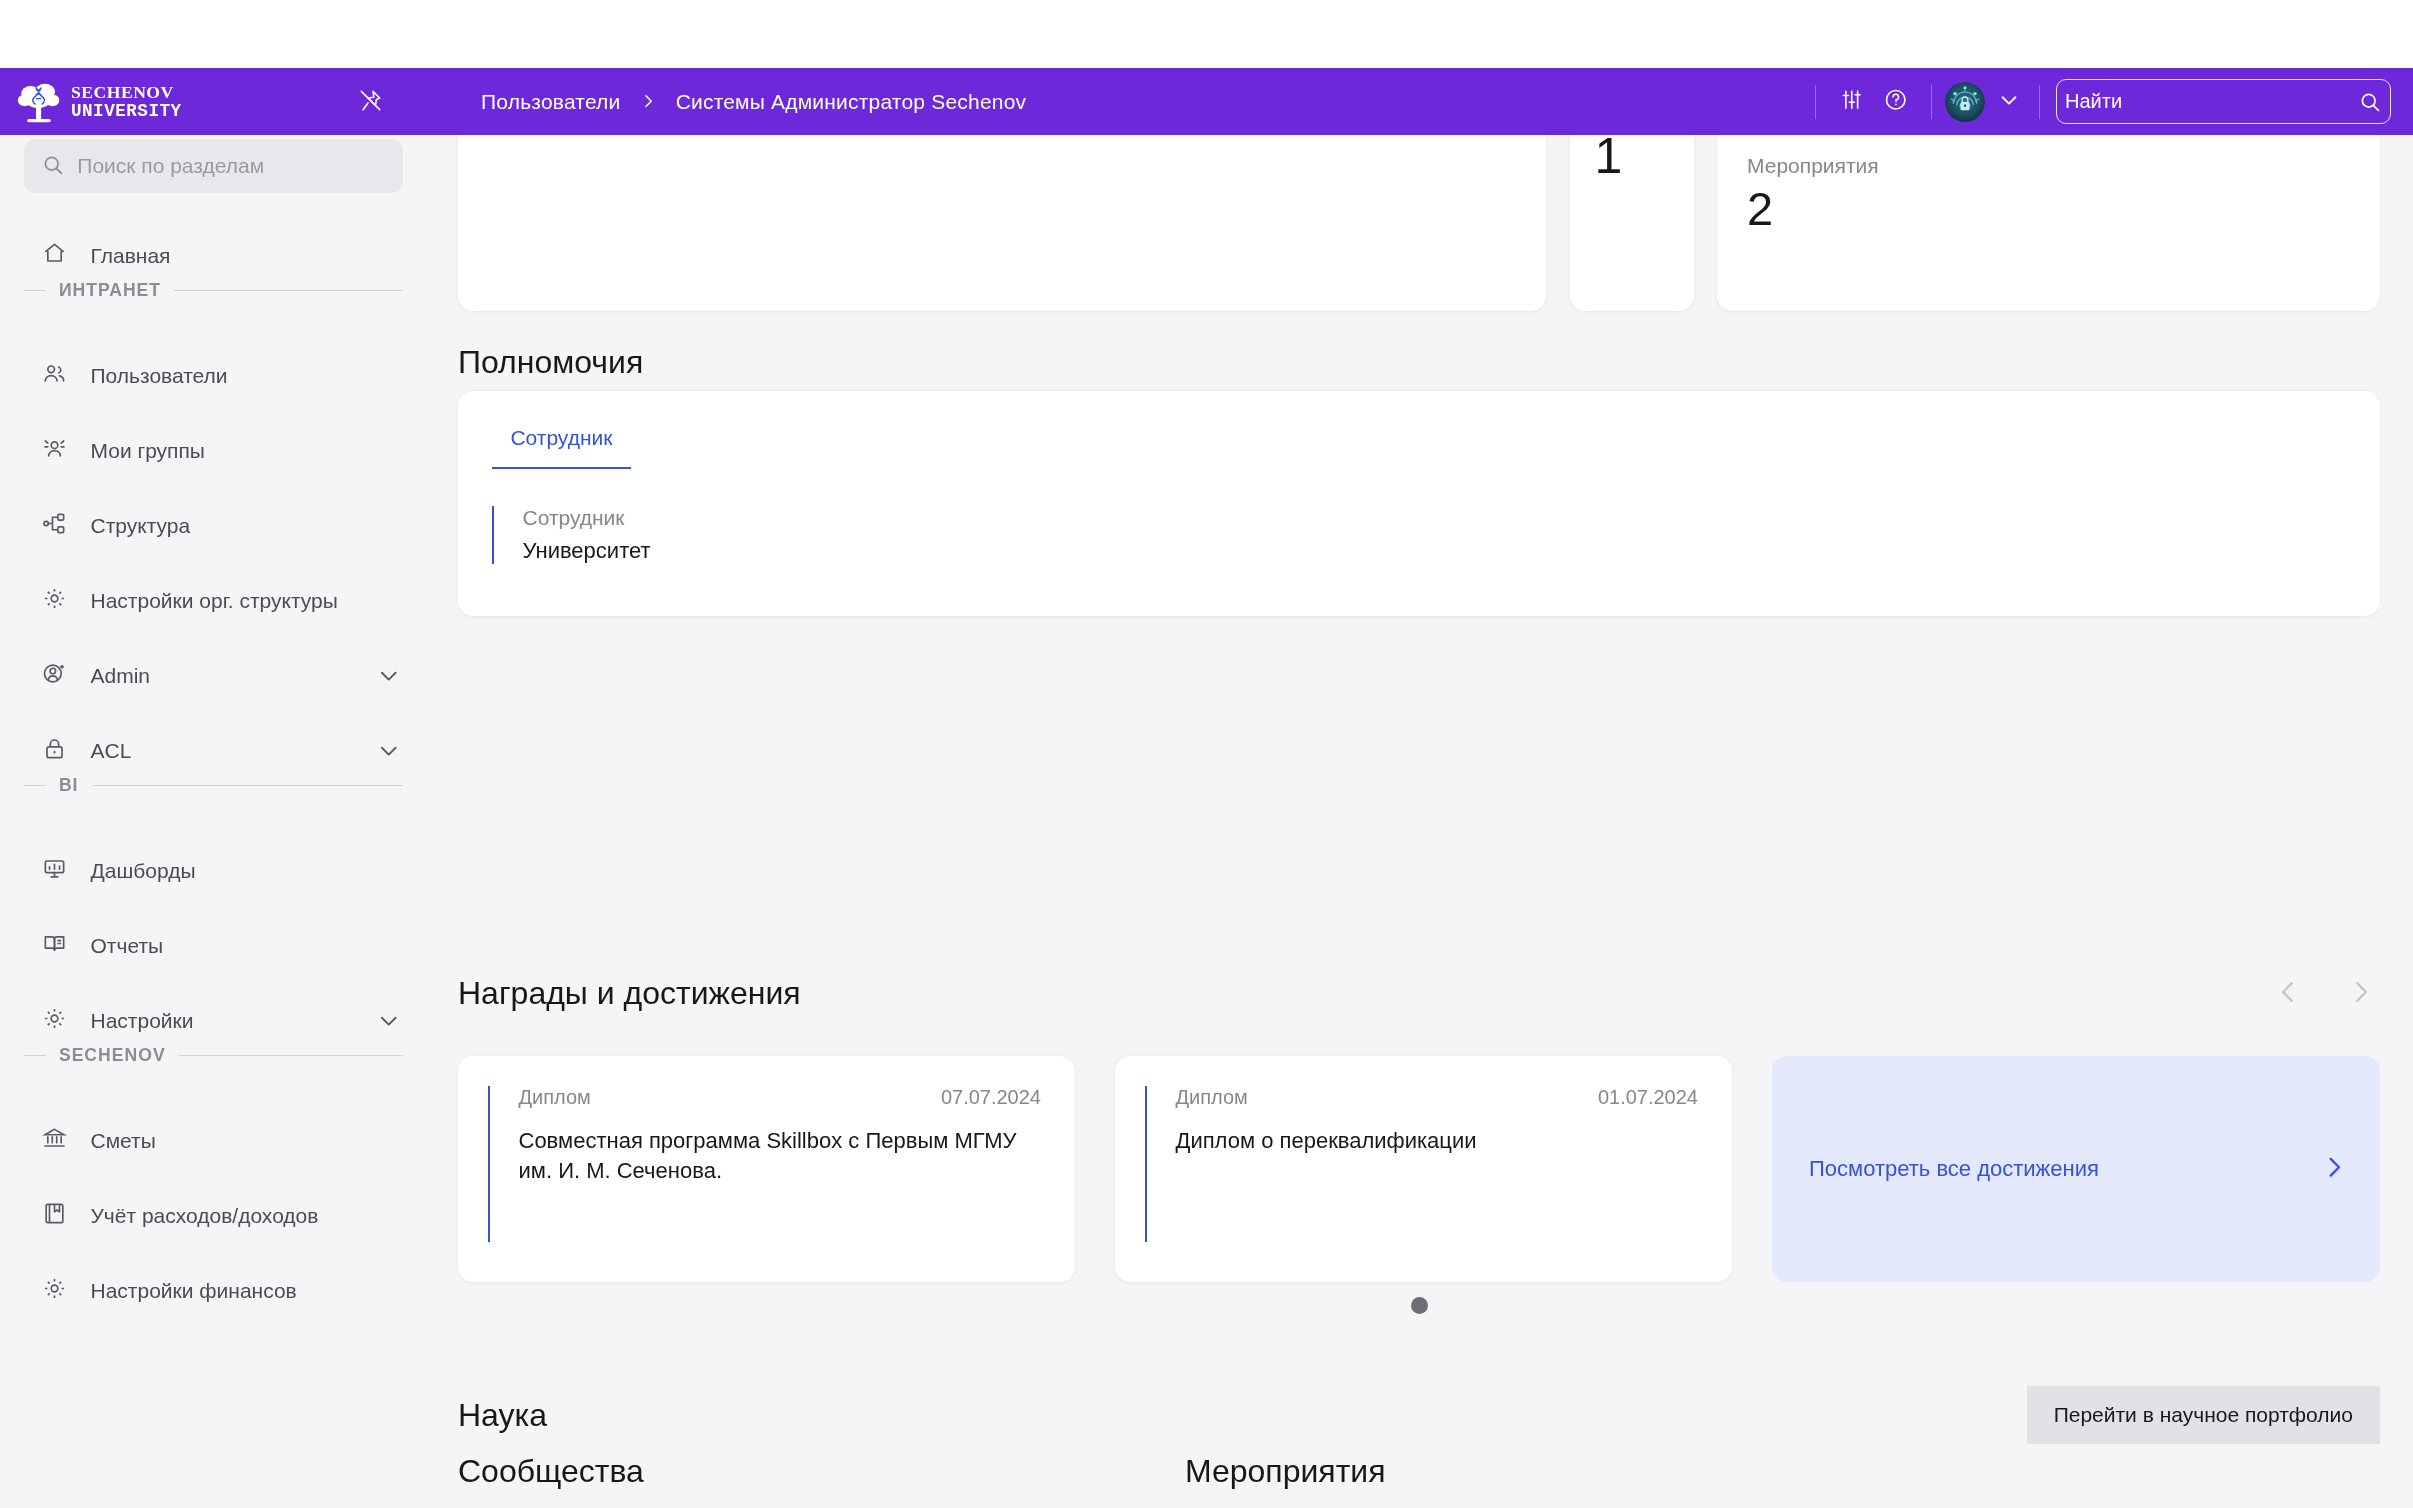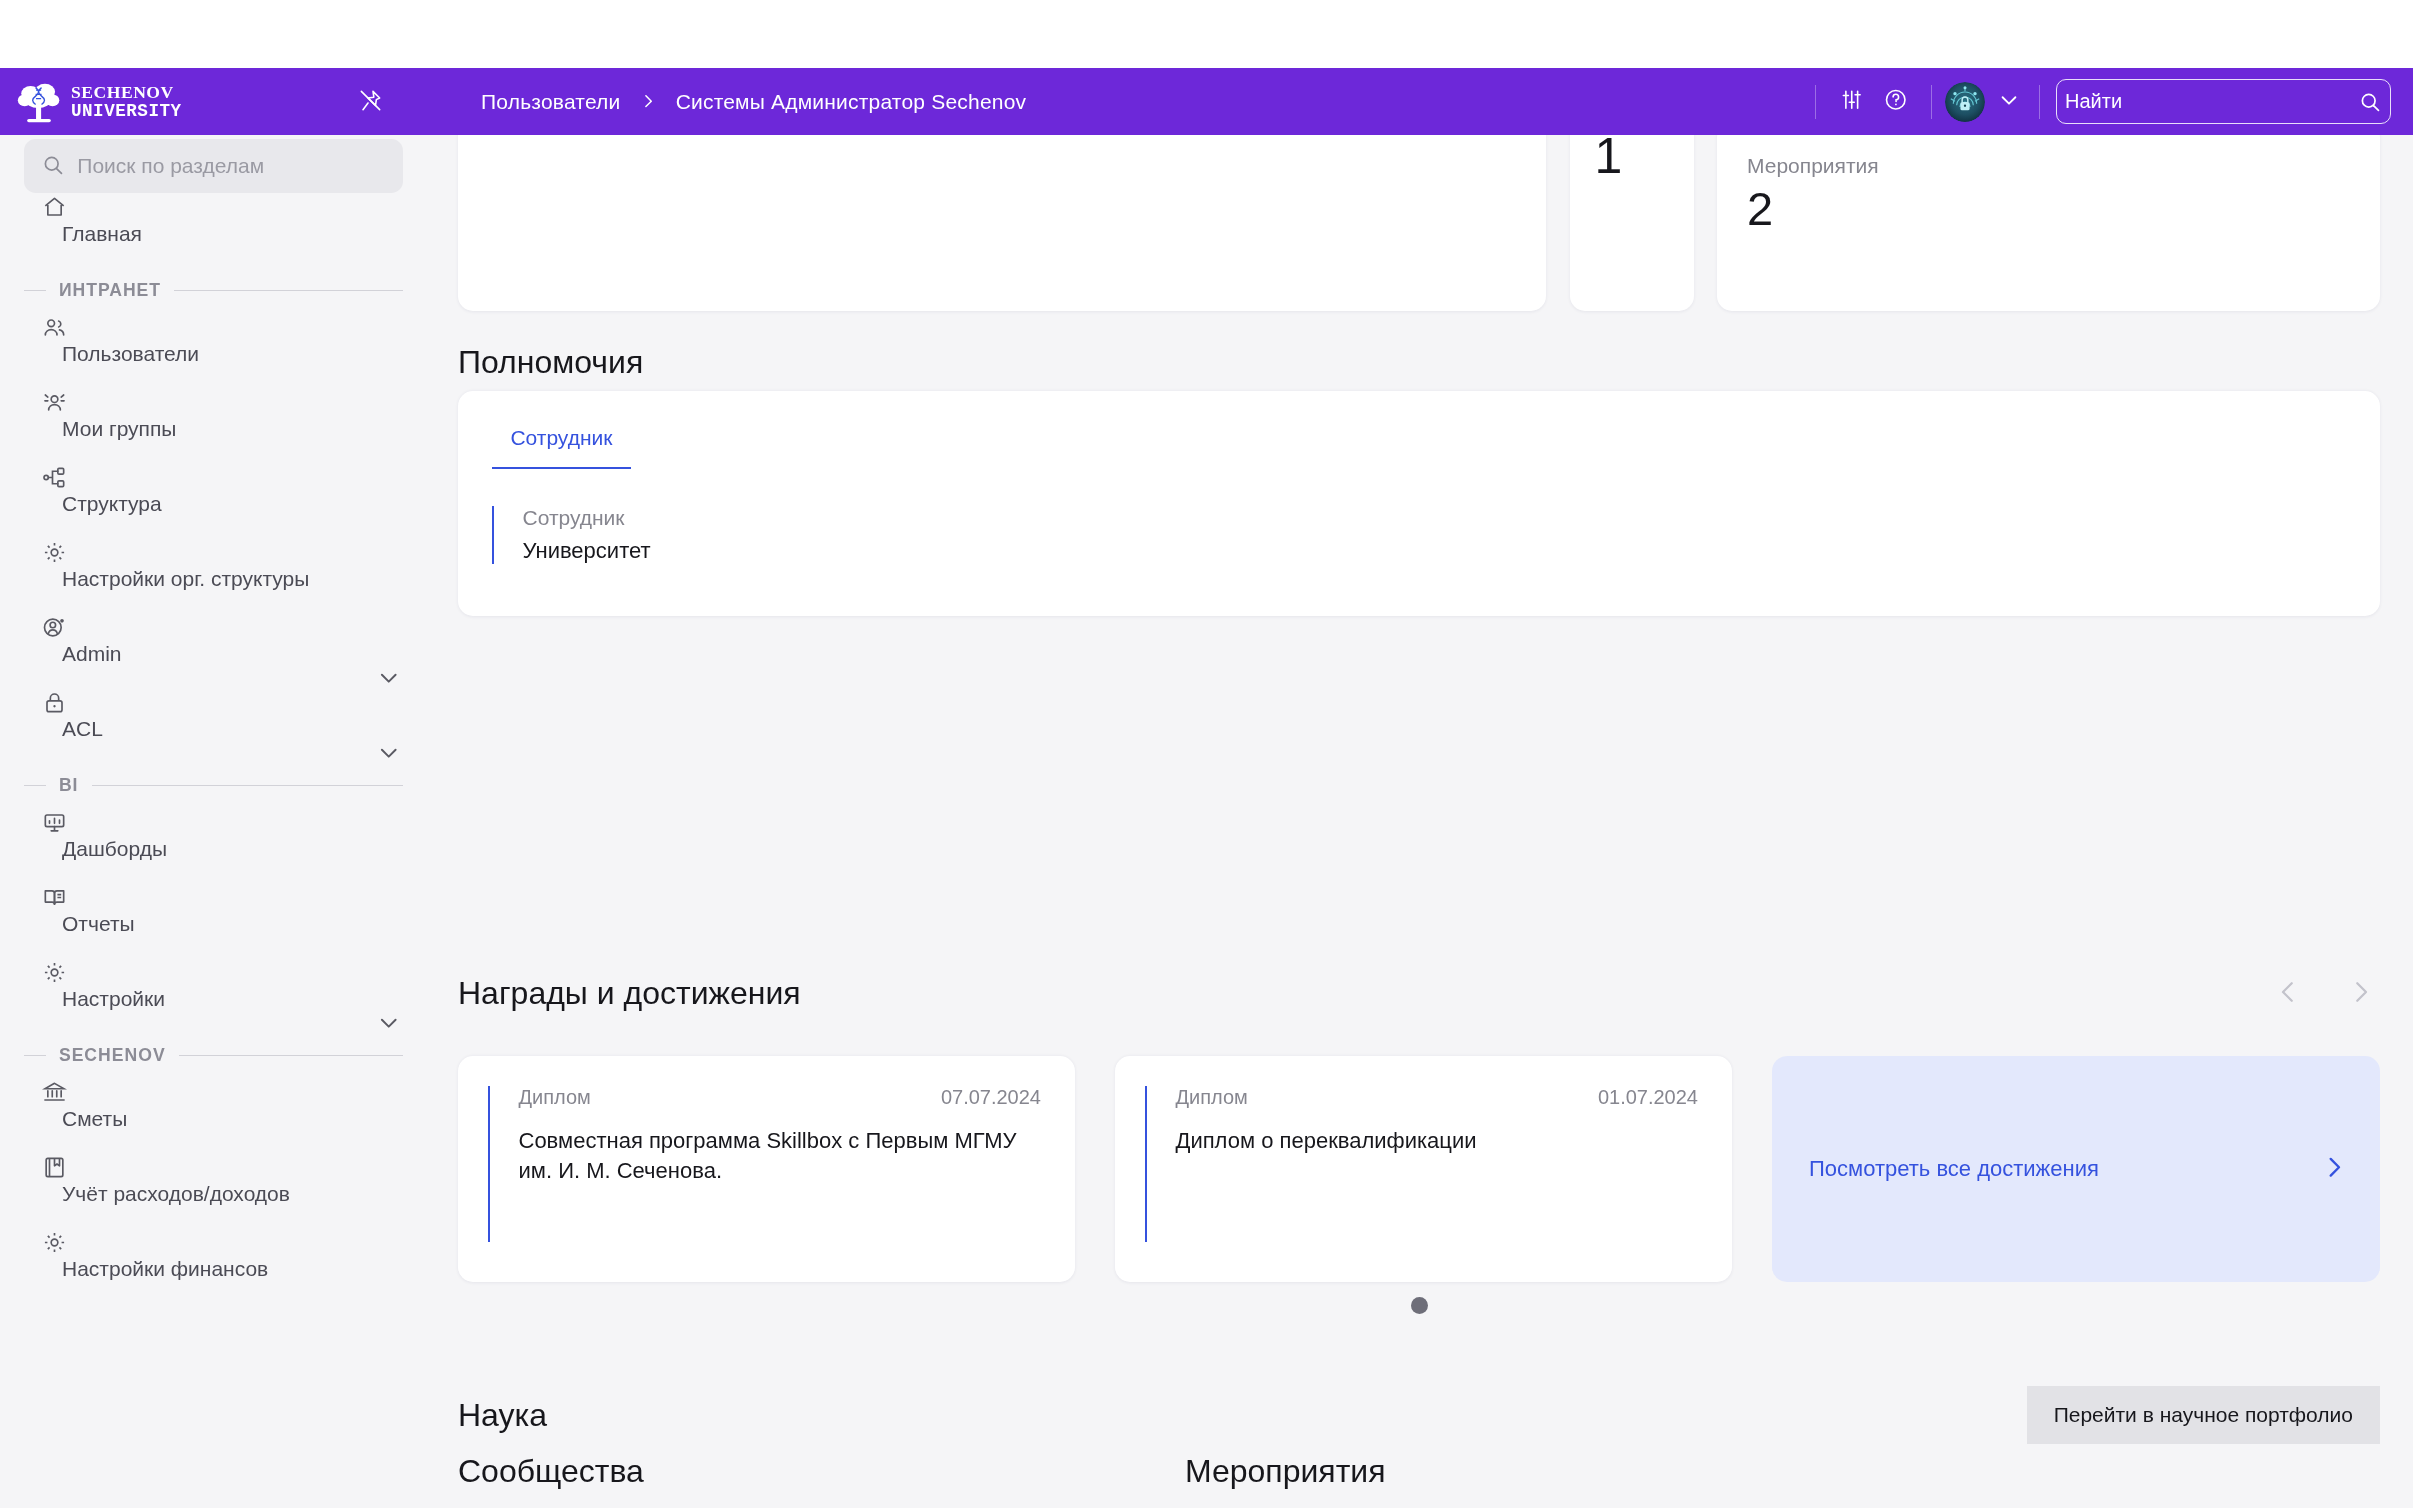--- a/index.html
+++ b/index.html
@@ -42,21 +42,21 @@
   .sidebar {
     position: absolute; top: 124px; left: 0; width: 426px; height: 1389px;
     background: #F5F5F7; padding-top: 15px; overflow: hidden;
   }
   .side-search {
     margin: 0 23.5px 0 23.5px; height: 54px; background: #E8E8EC; border-radius: 11.7px;
     display: flex; align-items: center; padding: 0 18.4px; cursor: text;
   }
   .side-search .ph { color: #9A9AA3; font-size: 21px; margin-left: 13.4px; }
   .nav-item {
-    height: 75px; display: flex; align-items: flex-start; padding: 0 25px 0 40px; cursor: pointer; flex-direction: column;
+    height: 75px; display: flex; align-items: flex-end; padding: 0 25px 0 40px; cursor: pointer;
   }
   .nav-item .ico { width: 28.5px; height: 28.5px; flex: 0 0 28.5px; display:flex; align-items:center; justify-content:center; }
   .nav-item .lbl { margin-left: 22px; font-size: 21px; color: #4B4B55; white-space: nowrap; }
   .nav-item .chev { margin-left: auto; width: 25px; height: 25px; display:flex; align-items:center; justify-content:center; }
   .sect { display: flex; align-items: center; padding: 0 23.5px 0 23.5px; height: 45px; font-weight: bold; }
   .sect .dash { width: 22px; height: 1.3px; background: #D2D2D8; }
   .sect .txt { font-size: 17.6px; color: #8C8C96; letter-spacing: 1px; margin: 0 13.4px; white-space: nowrap; }
   .sect .rule { flex: 1; height: 1.3px; background: #D2D2D8; }
 
   

